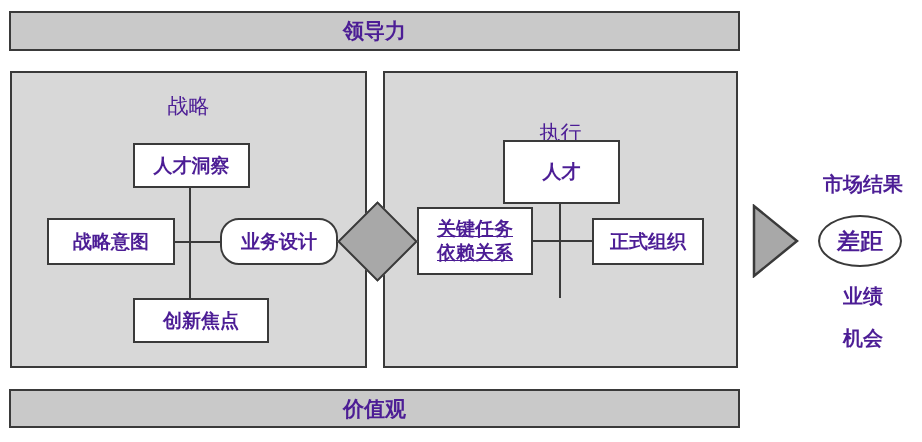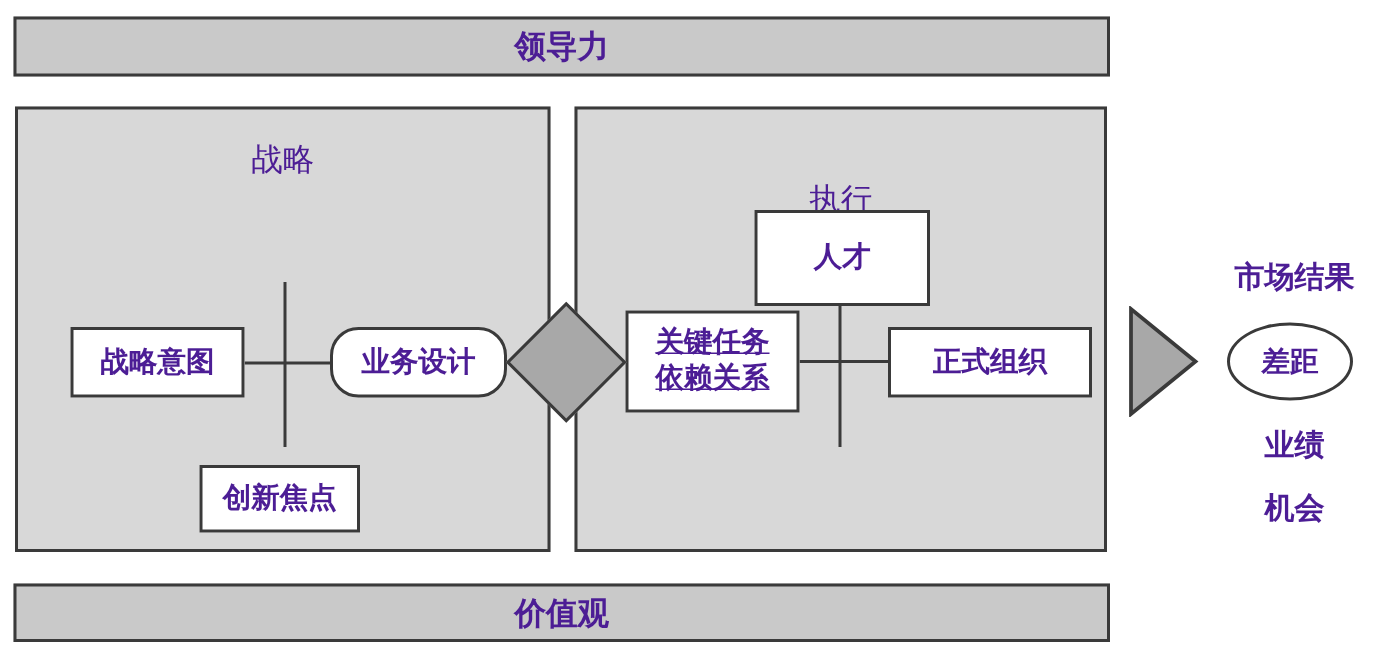--- a/index.html
+++ b/index.html
@@ -80,21 +80,21 @@
     width: 84px;
     height: 52px;
     background: #ffffff;
     border: 2px solid #3a3a3a;
     border-radius: 50%;
     box-sizing: border-box;
     display: flex;
     align-items: center;
     justify-content: center;
     font-weight: bold;
-    font-size: 19px;
+    font-size: 23px;
   }
   .side-label {
     position: absolute;
     width: 110px;
     text-align: center;
     font-weight: bold;
     font-size: 20px;
     font-family: Liberation Serif, serif;
   }
 </style>
@@ -112,38 +112,41 @@
 
   <div class="panel" style="left:383px; top:71px; width:355px; height:297px;"></div>
   <div class="panel-title" style="left:383px; top:103px; width:355px;margin-top:16px;">执行</div>
 
   <div class="line" style="left:189px; top:188px; width:2px; height:110px;"></div>
   <div class="line" style="left:163px; top:241px; width:57px; height:2px;"></div>
 
   <div class="line" style="left:559px; top:186px; width:2px; height:112px;"></div>
   <div class="line" style="left:533px; top:240px; width:59px; height:2px;"></div>
 
-  <div class="node" style="left:47px; top:218px; width:116px; height:47px;">
+  <div class="node" style="left:133px; top:143px; width:117px; height:45px;">
+    <span>人才洞察</span>
+  </div>
+  <div class="node" style="left:47px; top:218px; width:128px; height:47px;">
     <span>战略意图</span>
   </div>
   <div class="node" style="left:220px; top:218px; width:118px; height:47px;border-radius:19px;">
     <span>业务设计</span>
   </div>
-  <div class="node" style="left:133px; top:298px; width:107px; height:45px;margin-top:12px;">
+  <div class="node" style="left:133px; top:298px; width:136px; height:45px;">
     <span>创新焦点</span>
   </div>
 
   <div class="node" style="left:503px; top:140px; width:117px; height:64px;">
     <span>人才</span>
   </div>
   <div class="node" style="left:417px; top:207px; width:116px; height:68px;text-decoration:underline;">
     <span>关键任务</span>
     <span>依赖关系</span>
   </div>
-  <div class="node" style="left:592px; top:218px; width:136px; height:47px;align-items:center;">
+  <div class="node" style="left:592px; top:218px; width:112px; height:47px;align-items:center;">
     <span>正式组织</span>
   </div>
 
   <div class="diamond"></div>
 
   <svg class="arrow-svg" width="48" height="74" viewBox="0 0 48 74">
     <polygon points="2,2 2,72 45,37" fill="#a8a8a8" stroke="#3a3a3a" stroke-width="2.5"></polygon>
   </svg>
 
   <div class="side-label" style="left:808px; top:171px;">市场结果</div>

